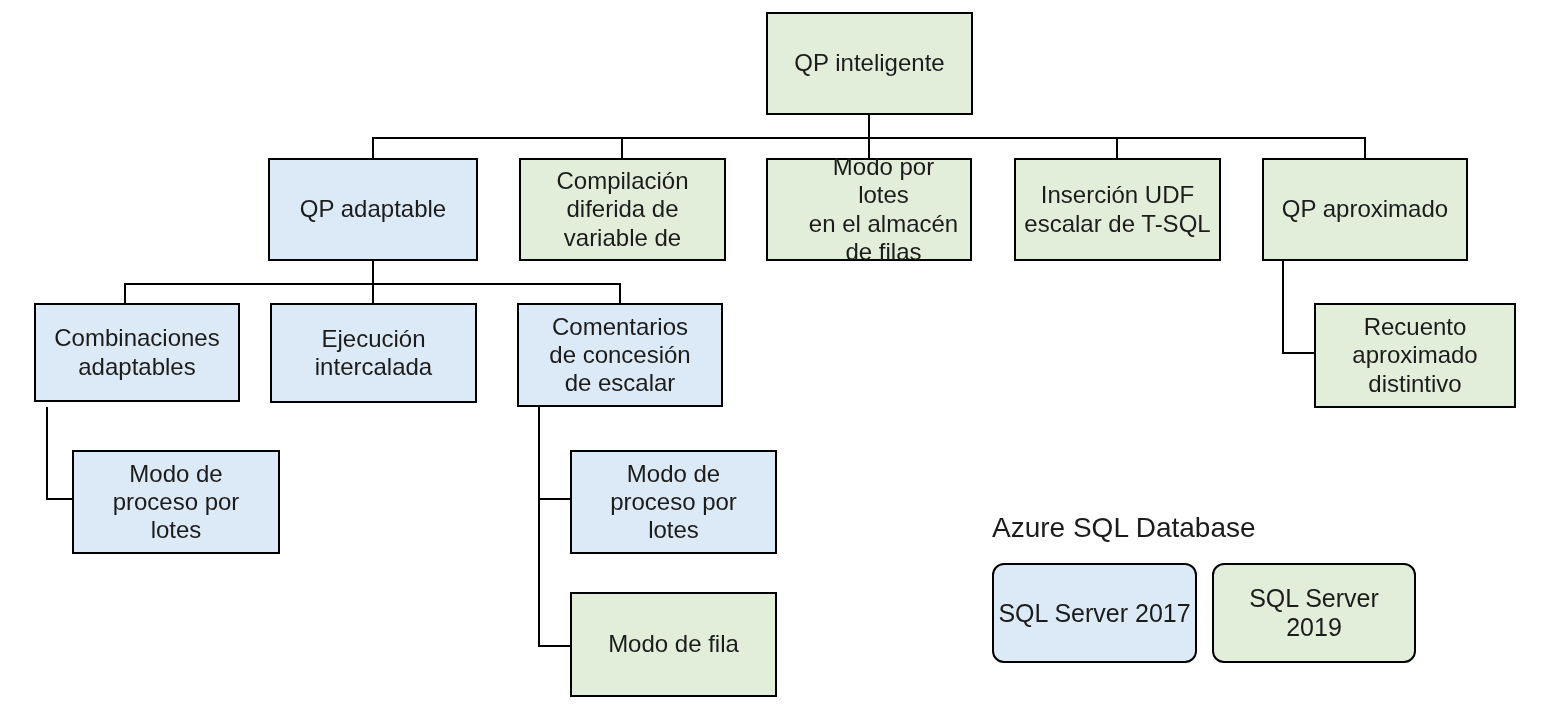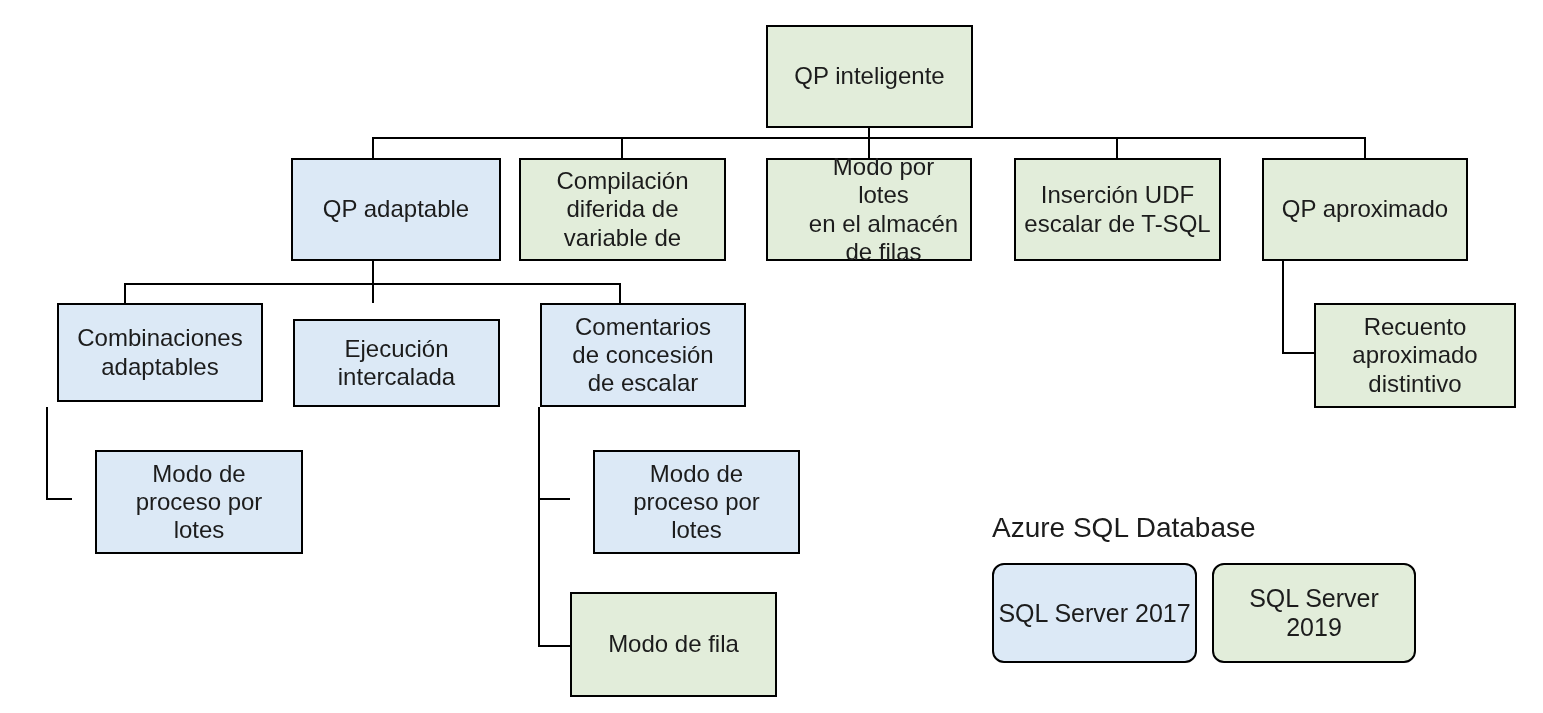--- a/index.html
+++ b/index.html
@@ -15,21 +15,21 @@
     position:absolute;
     box-sizing:border-box;
     border:2px solid #000000;
     display:flex;align-items:center;justify-content:center;
     text-align:center;
     font-size:24px;line-height:1.17;
     white-space:pre-line;
     padding:4px 8px;
   }
   .node.green{background:var(--c2019,#e2edda);}
-  .node.blue{background:var(--c2017,#dce9f6);margin-left:23px;}
+  .node.blue{background:var(--c2017,#dce9f6);}
   .conn{
     position:absolute;
     background:#000000;
   }
   .legend-title{
     position:absolute;
     left:992px;top:512px;width:424px;
     font-size:28px;
     color:#1c1c1c;
   }
@@ -67,36 +67,36 @@
   <div class="conn" style="left:46px;top:407px;width:2px;height:93px;"></div>
   <div class="conn" style="left:46px;top:498px;width:26px;height:2px;"></div>
 
   <div class="conn" style="left:538px;top:407px;width:2px;height:240px;"></div>
   <div class="conn" style="left:538px;top:498px;width:32px;height:2px;"></div>
   <div class="conn" style="left:538px;top:645px;width:32px;height:2px;"></div>
 
   <div class="conn" style="left:1282px;top:261px;width:2px;height:93px;"></div>
   <div class="conn" style="left:1282px;top:352px;width:32px;height:2px;"></div>
 
-  <div class="node green" style="left:766px;top:25px;width:207px;height:103px;">QP inteligente</div>
+  <div class="node green" style="left:766px;top:12px;width:207px;height:103px;">QP inteligente</div>
 
   <div class="node blue" style="left:268px;top:158px;width:210px;height:103px;">QP adaptable</div>
   <div class="node green" style="left:519px;top:158px;width:207px;height:103px;">Compilación
 diferida de
 variable de</div>
   <div class="node green" style="left:766px;top:158px;width:206px;height:103px;padding-left:37px;">Modo por lotes
 en el almacén
 de filas</div>
   <div class="node green" style="left:1014px;top:158px;width:207px;height:103px;">Inserción UDF
 escalar de T-SQL</div>
   <div class="node green" style="left:1262px;top:158px;width:206px;height:103px;">QP aproximado</div>
 
   <div class="node blue" style="left:34px;top:303px;width:206px;height:99px;">Combinaciones
 adaptables</div>
-  <div class="node blue" style="left:270px;top:319px;width:207px;height:88px;">Ejecución
+  <div class="node blue" style="left:270px;top:303px;width:207px;height:100px;">Ejecución
 intercalada</div>
   <div class="node blue" style="left:517px;top:303px;width:206px;height:104px;">Comentarios
 de concesión
 de escalar</div>
   <div class="node green" style="left:1314px;top:303px;width:202px;height:105px;">Recuento
 aproximado
 distintivo</div>
 
   <div class="node blue" style="left:72px;top:450px;width:208px;height:104px;">Modo de
 proceso por

